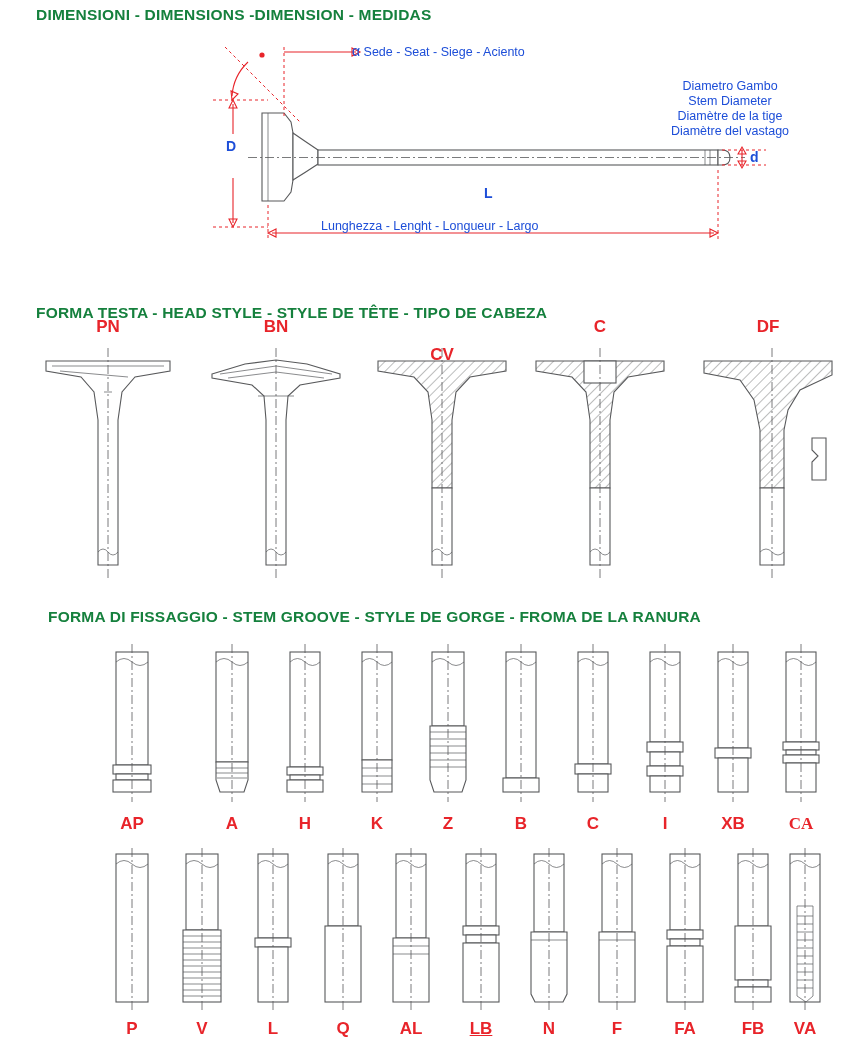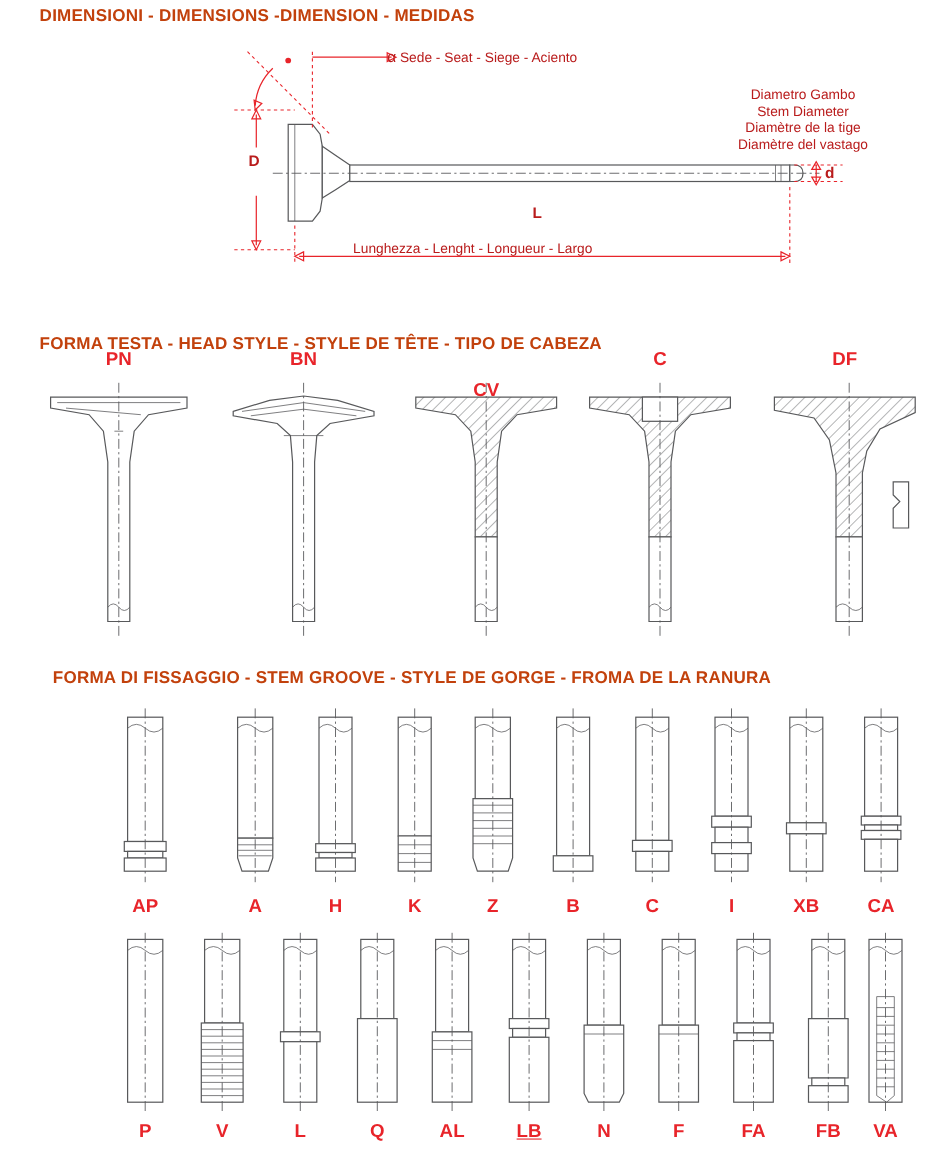--- a/index.html
+++ b/index.html
@@ -4,28 +4,28 @@
 <style>
   html,body{margin:0;padding:0;background:#ffffff;}
   body{width:860px;height:1051px;font-family:"Liberation Sans",sans-serif;color:#e8242a;position:relative;overflow:hidden;}
   .page{position:absolute;left:0;top:0;width:860px;height:1051px;}
 
   .section-title{
     position:absolute;
     font-weight:bold;
     font-size:15.5px;
     letter-spacing:.2px;
-    color:#c2410c;
+    color:#15803d;
     white-space:nowrap;
   }
   #t-dim{left:36px;top:6px;}
   #t-head{left:36px;top:284px;margin-top:20px;}
   #t-groove{left:48px;top:608px;}
 
-  .lbl{position:absolute;font-size:12.5px;color:#b91c1c;white-space:nowrap;line-height:15px;}
+  .lbl{position:absolute;font-size:12.5px;color:#1d4ed8;white-space:nowrap;line-height:15px;}
   .lbl.b{font-weight:bold;}
   .lbl.r{text-align:center;}
 
   .code{position:absolute;font-size:17px;font-weight:bold;color:#e8242a;text-align:center;width:60px;}
 
   svg{display:block;overflow:visible;}
   .dimsvg{position:absolute;left:0;top:0;}
   .greyf{fill:#ffffff;stroke:#58595b;stroke-width:1.1;}
   .axis{stroke:#58595b;stroke-width:.8;stroke-dasharray:9 3 2 3;fill:none;}
   .red{stroke:#e8242a;stroke-width:1.1;fill:none;}
@@ -265,21 +265,21 @@
 
   <div class="code" style="left:102px;top:814px;">AP</div>
   <div class="code" style="left:202px;top:814px;">A</div>
   <div class="code" style="left:275px;top:814px;">H</div>
   <div class="code" style="left:347px;top:814px;">K</div>
   <div class="code" style="left:418px;top:814px;">Z</div>
   <div class="code" style="left:491px;top:814px;">B</div>
   <div class="code" style="left:563px;top:814px;">C</div>
   <div class="code" style="left:635px;top:814px;">I</div>
   <div class="code" style="left:703px;top:814px;">XB</div>
-  <div class="code" style="left:771px;top:814px;">CA</div>
+  <div class="code" style="left:771px;top:814px;font-family:Liberation Serif, serif;">CA</div>
 
   <svg class="dimsvg" style="top:846px;" width="860" height="172" viewBox="0 0 860 172">
 
     <g>
       <rect class="greyf" x="116" y="8" width="32" height="148"></rect>
       <path class="thin" d="M116 18 q8 -7 16 0 q8 7 16 0"></path>
       <line class="axis" x1="132" y1="2" x2="132" y2="166"></line>
     </g>
 
     <g>

